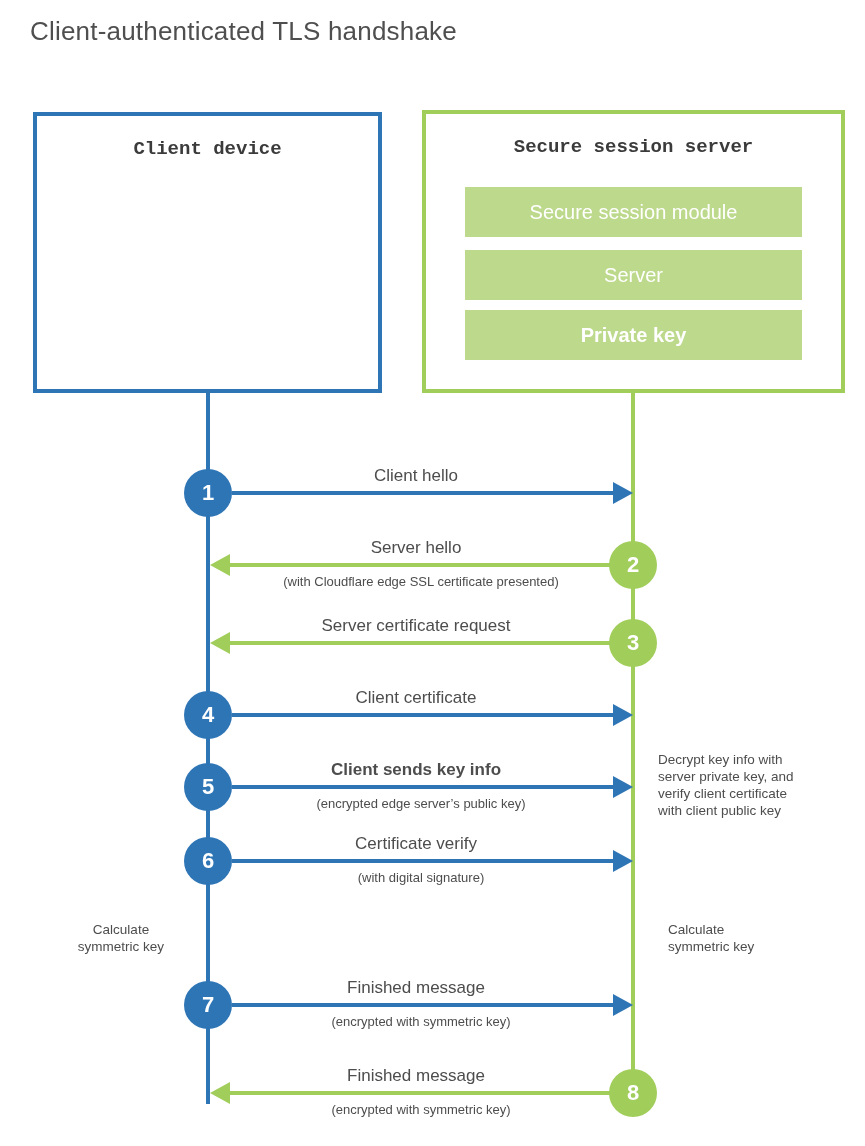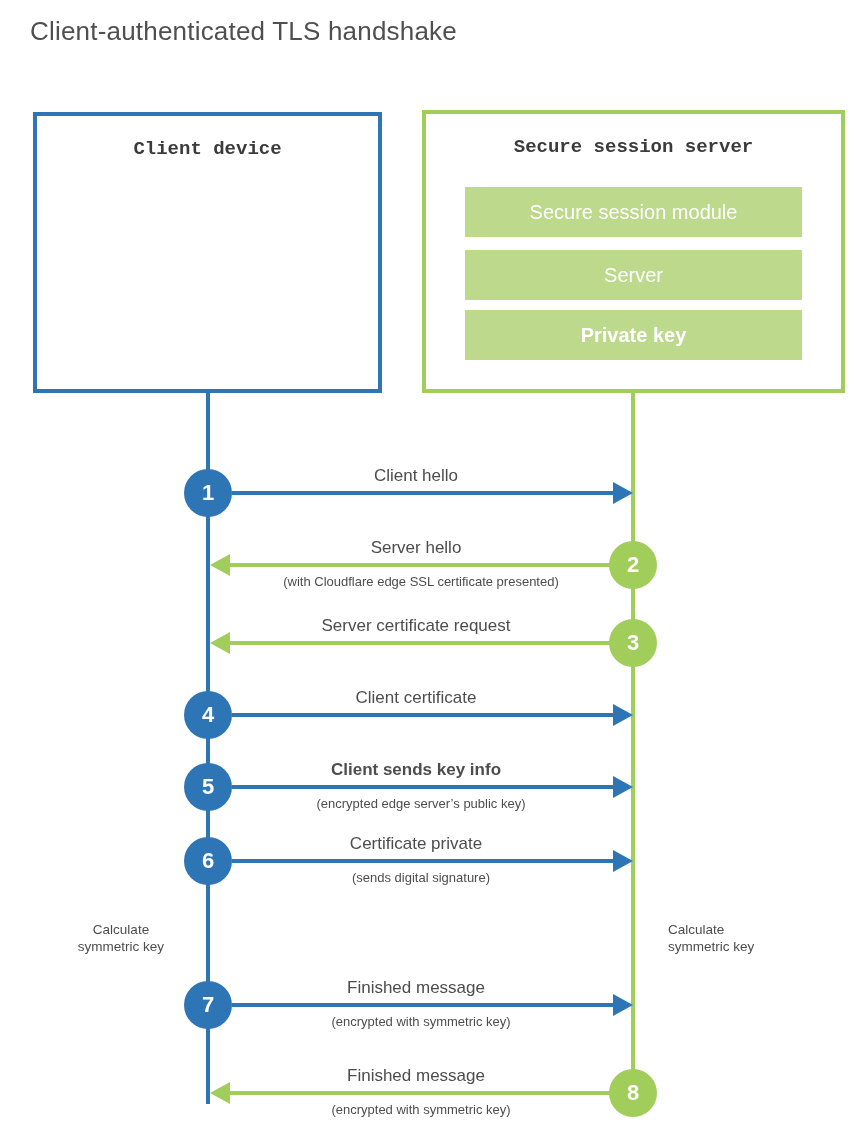--- a/index.html
+++ b/index.html
@@ -174,36 +174,40 @@
       <div class="step-circle" style="background: rgb(46, 117, 182); left: 184px; top: 763px;">
         <span>5</span>
       </div>
       <div class="step-label" style="top: 760px; font-weight: bold;">Client sends key info</div>
       <div class="step-sub" style="top: 796px;">(encrypted edge server’s public key)</div>
       <div class="arrow-shaft" style="background: rgb(46, 117, 182); top: 859px; left: 232px; width: 381px;"></div>
       <div class="arrow-head" style="top: 850px; left: 613px; border-left: 20px solid rgb(46, 117, 182);"></div>
       <div class="step-circle" style="background: rgb(46, 117, 182); left: 184px; top: 837px;">
         <span>6</span>
       </div>
-      <div class="step-label" style="top: 834px;">Certificate private</div>
-      <div class="step-sub" style="top: 870px;">(sends digital signature)</div>
+      <div class="step-label" style="top: 834px;">Certificate verify</div>
+      <div class="step-sub" style="top: 870px;">(with digital signature)</div>
       <div class="arrow-shaft" style="background: rgb(46, 117, 182); top: 1003px; left: 232px; width: 381px;"></div>
       <div class="arrow-head" style="top: 994px; left: 613px; border-left: 20px solid rgb(46, 117, 182);"></div>
       <div class="step-circle" style="background: rgb(46, 117, 182); left: 184px; top: 981px;">
         <span>7</span>
       </div>
       <div class="step-label" style="top: 978px;">Finished message</div>
       <div class="step-sub" style="top: 1014px;">(encrypted with symmetric key)</div>
       <div class="arrow-shaft" style="background: rgb(161, 205, 91); top: 1091px; left: 230px; width: 381px;"></div>
       <div class="arrow-head" style="top: 1082px; left: 210px; border-right: 20px solid rgb(161, 205, 91);"></div>
       <div class="step-circle" style="background: rgb(161, 205, 91); left: 609px; top: 1069px;">
         <span>8</span>
       </div>
       <div class="step-label" style="top: 1066px;">Finished message</div>
       <div class="step-sub" style="top: 1102px;">(encrypted with symmetric key)</div>
     </div>
 
   <div class="annot left-calc">Calculate
 symmetric key</div>
   <div class="annot right-calc">Calculate
 symmetric key</div>
+  <div class="annot right-decrypt">Decrypt key info with
+server private key, and
+verify client certificate
+with client public key</div>
 
 </div>
 
 </body></html>

